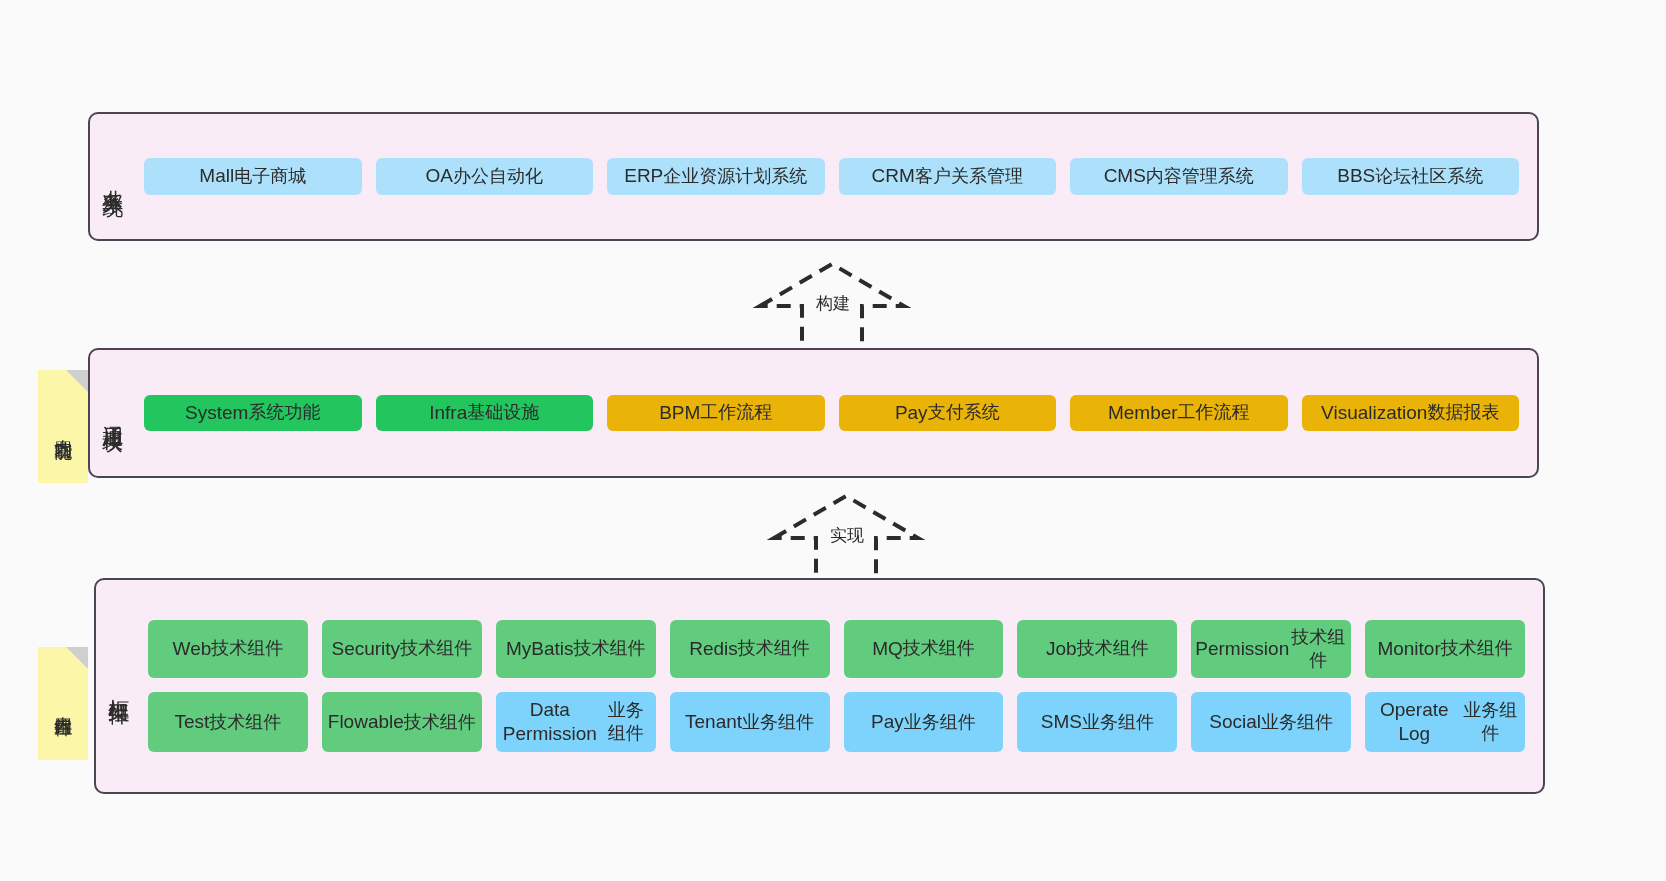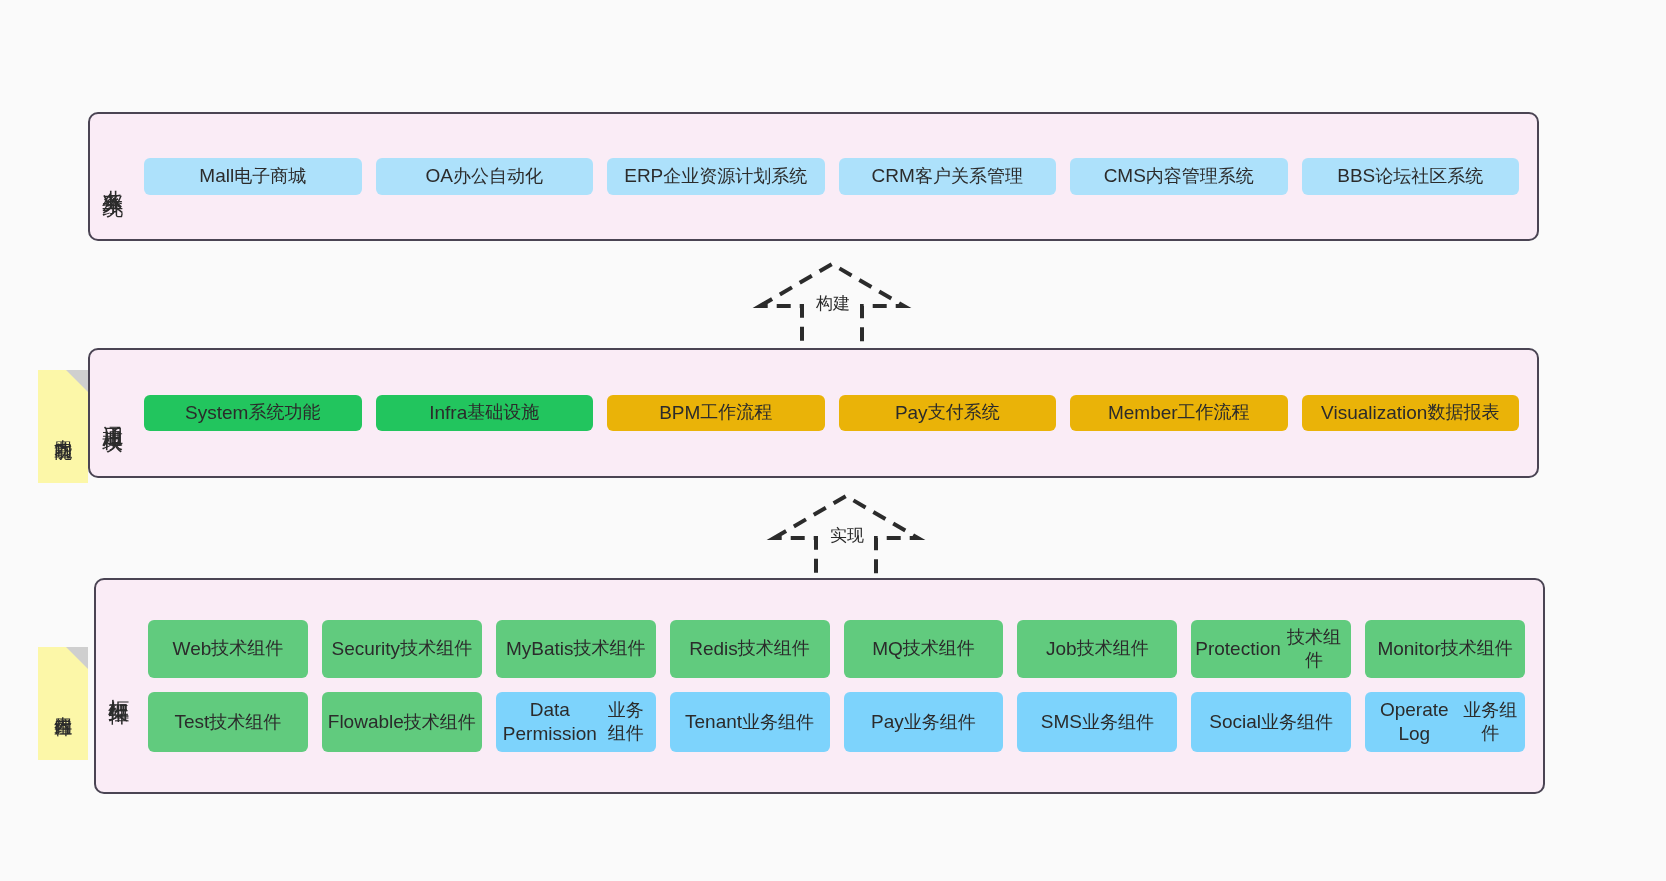--- a/index.html
+++ b/index.html
@@ -240,21 +240,21 @@
         </div>
         <div class="cell c-green">
           <span class="en">MQ</span>
           <span class="cn">技术组件</span>
         </div>
         <div class="cell c-green">
           <span class="en">Job</span>
           <span class="cn">技术组件</span>
         </div>
         <div class="cell c-green">
-          <span class="en">Protection</span>
+          <span class="en">Permission</span>
           <span class="cn">技术组件</span>
         </div>
         <div class="cell c-green">
           <span class="en">Monitor</span>
           <span class="cn">技术组件</span>
         </div>
       </div>
 
       <div class="row">
         <div class="cell c-green">

